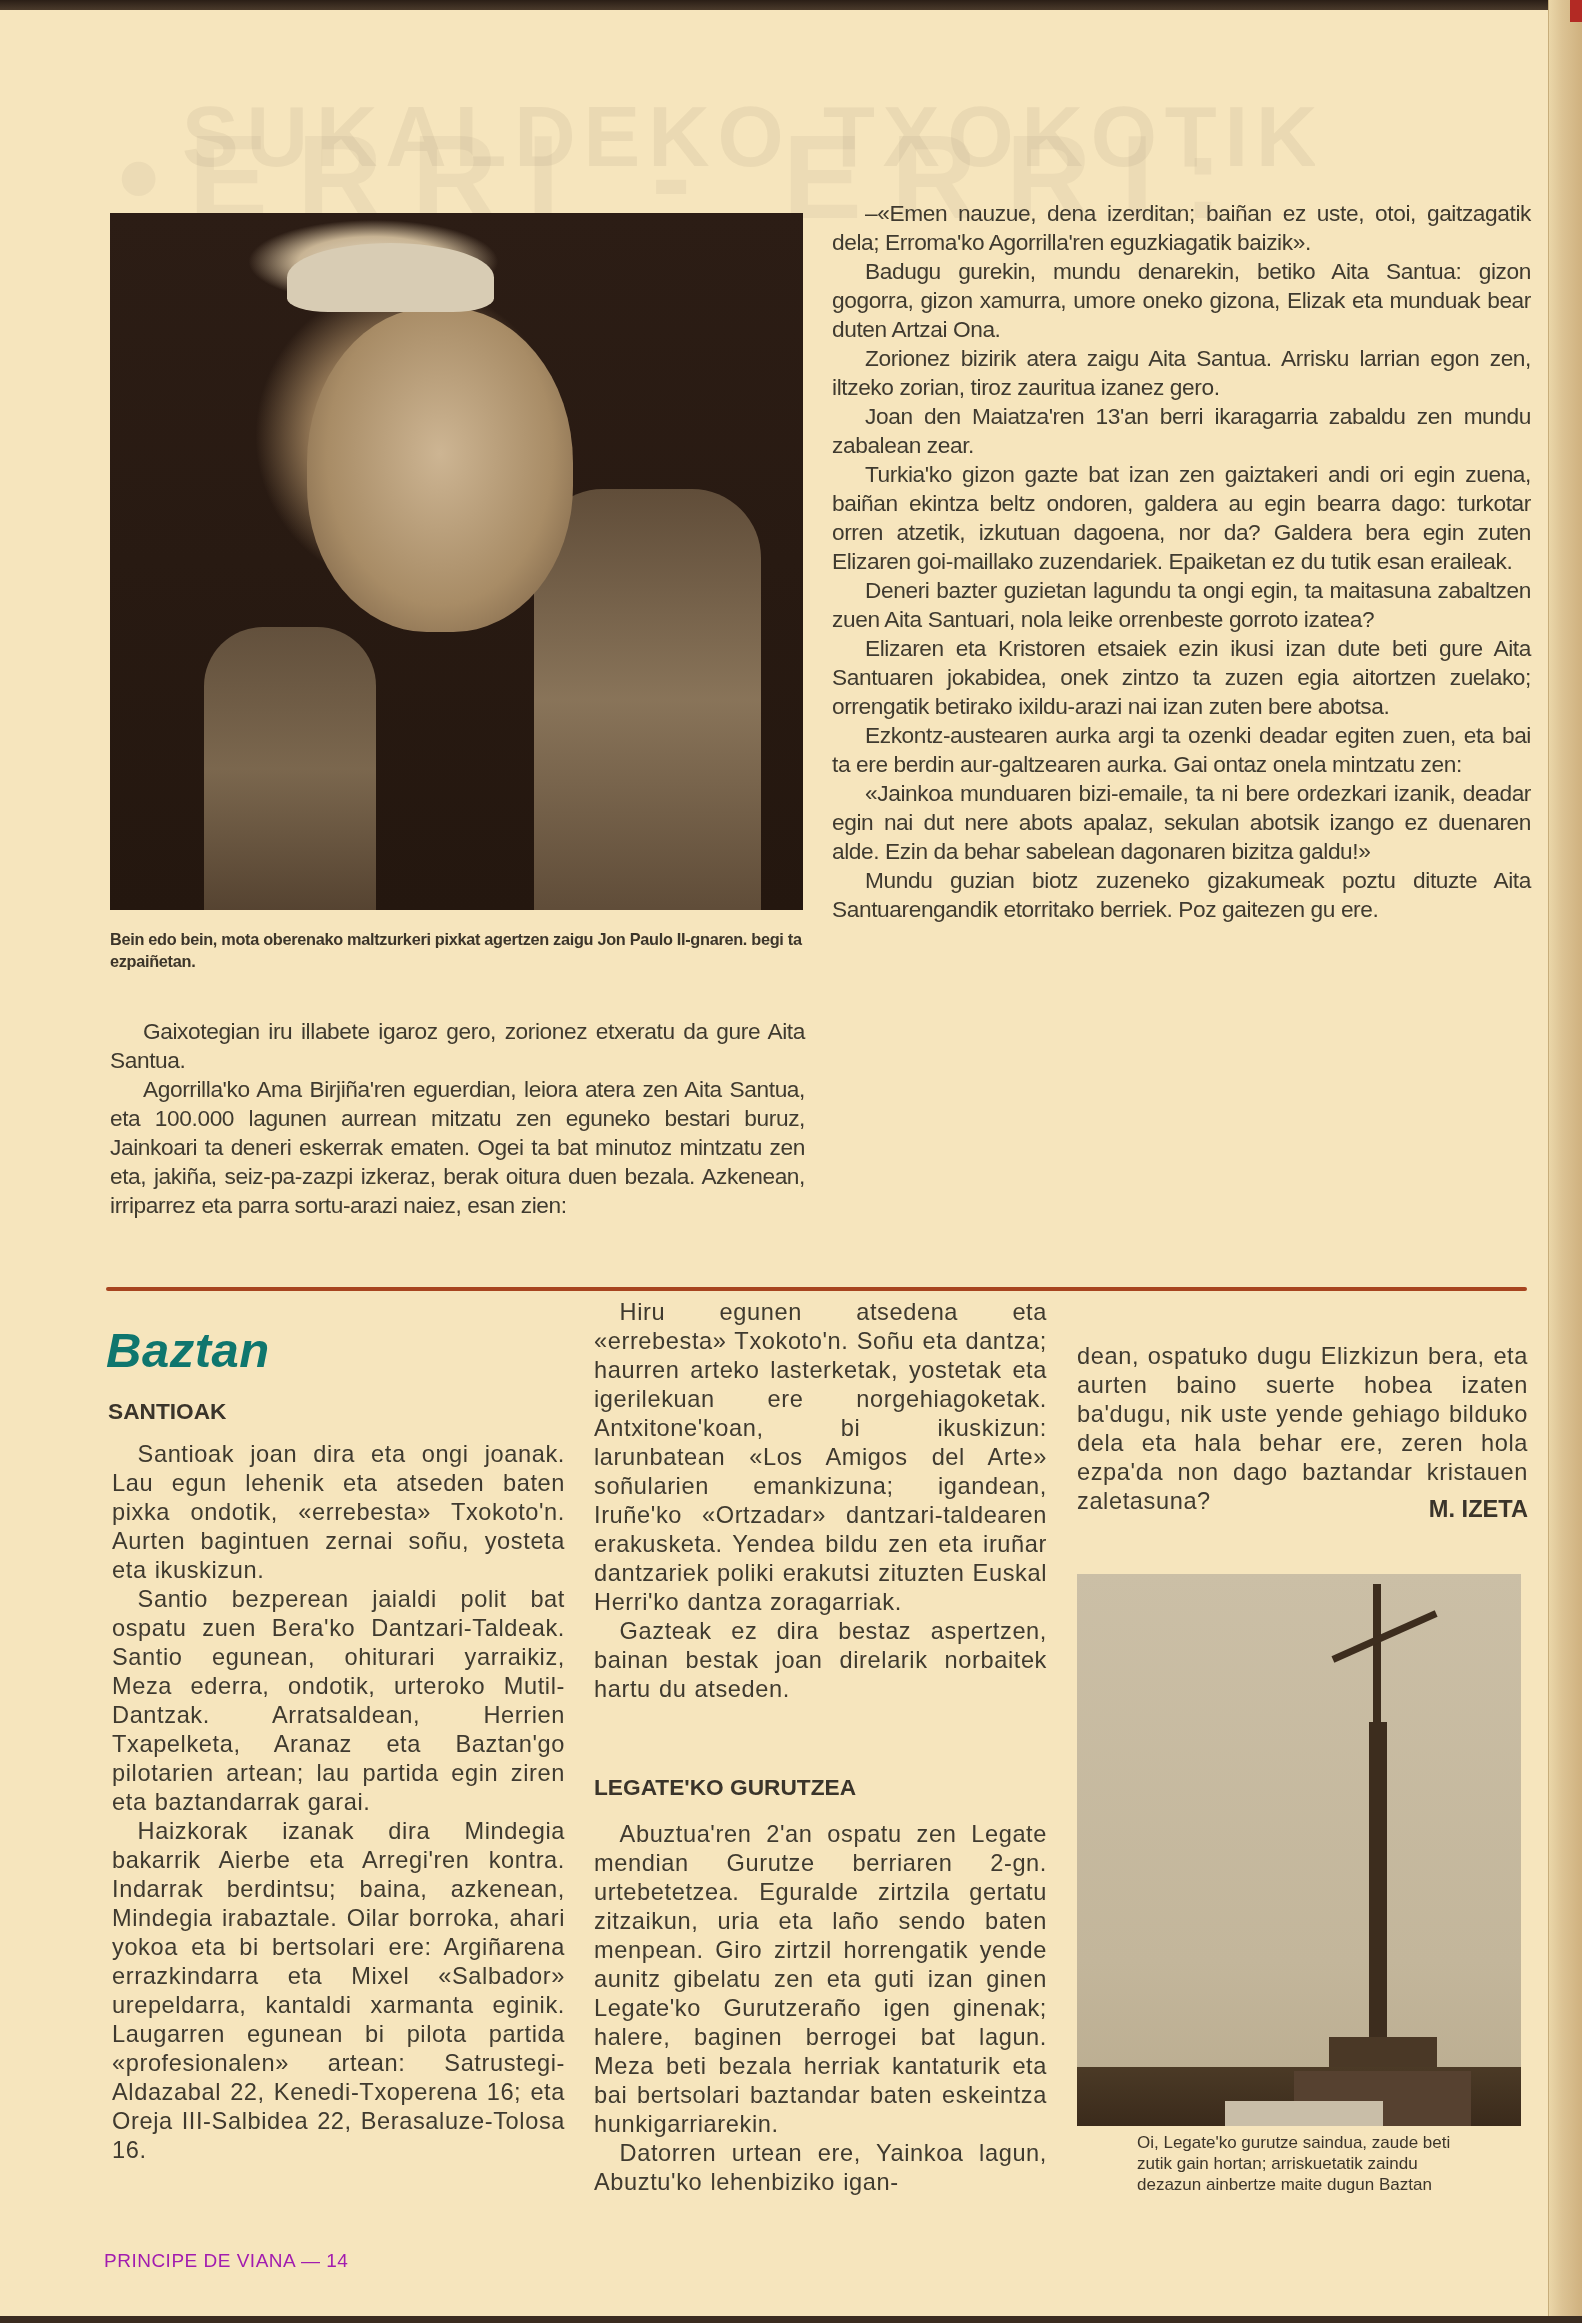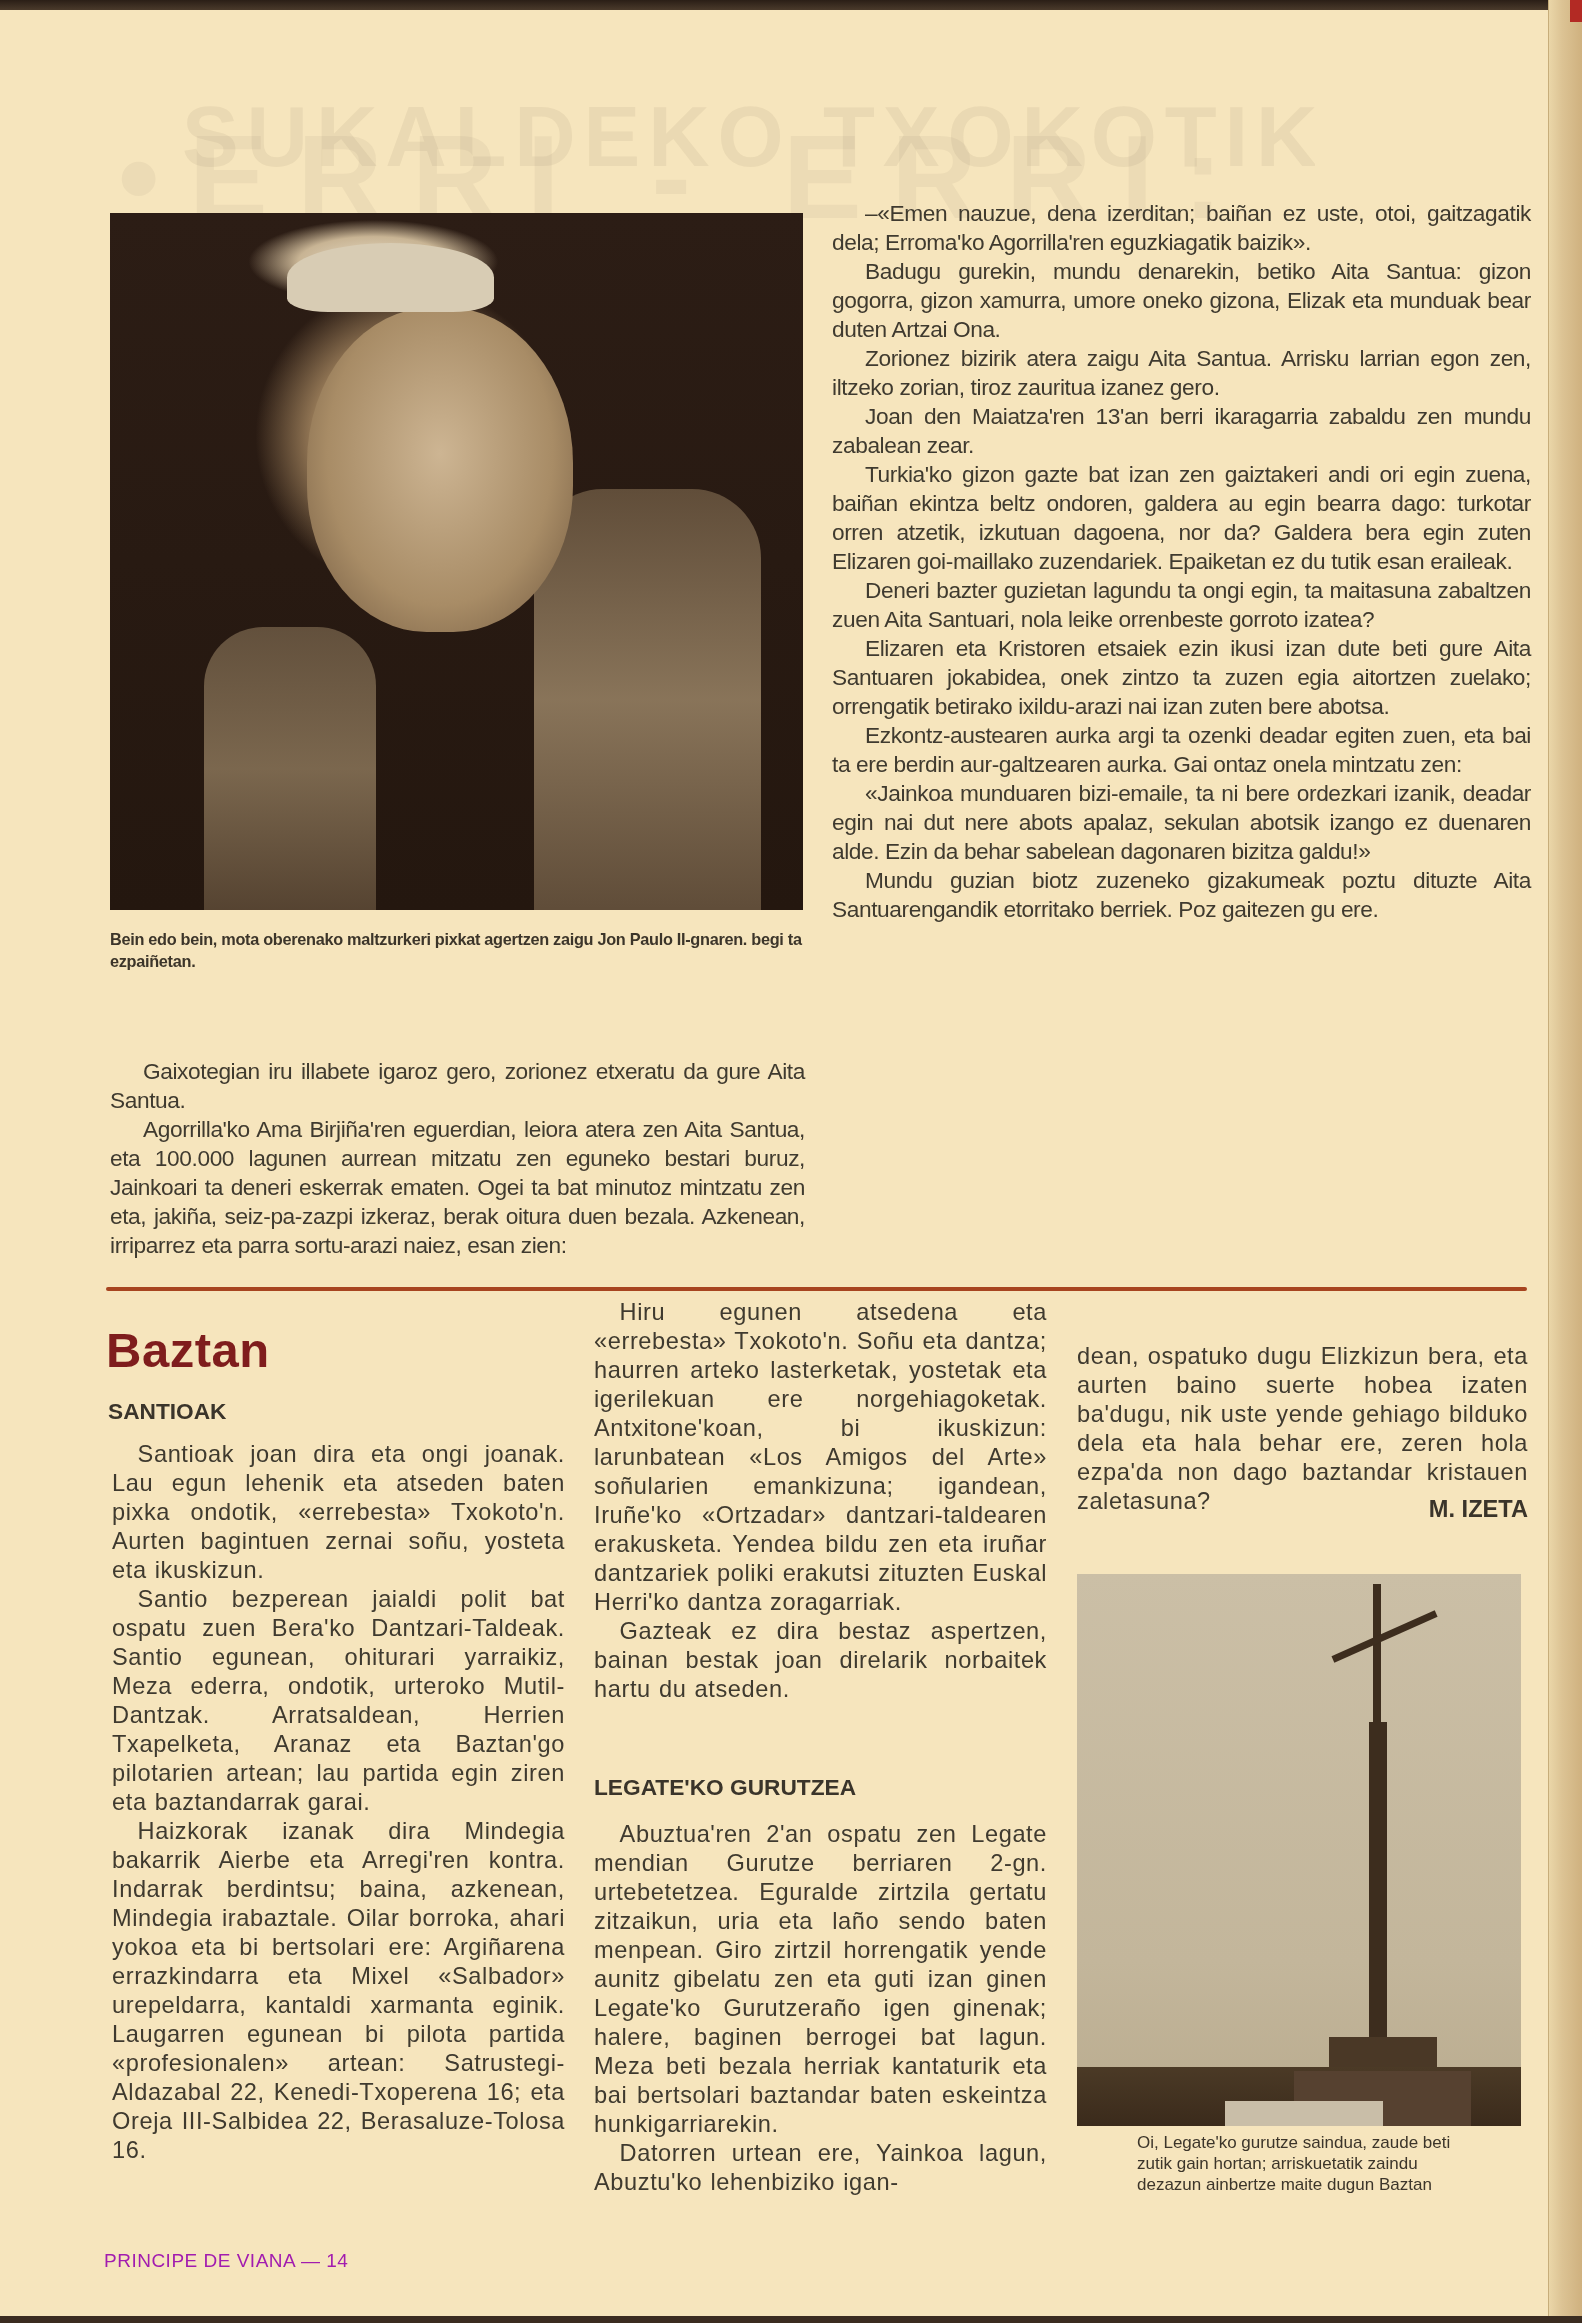--- a/index.html
+++ b/index.html
@@ -88,32 +88,32 @@
     position: absolute; left: 148px; top: 527px; width: 158px; height: 24.6px; background: #c9bea8;
   }
 
   
   .col {
     position: absolute; text-align: justify;
     font-family: "Liberation Sans Narrow", "Liberation Sans", sans-serif;
   }
   .col p { margin: 0; text-indent: 33px; }
   .col-top-right { left: 832px; top: 199px; width: 699px; font-size: 22.7px; line-height: 29px; letter-spacing: -0.4px; }
-  .col-top-left  { left: 110px; top: 1017px; width: 695px; font-size: 22.7px; line-height: 29px; letter-spacing: -0.4px; margin-top: 40px; }
+  .col-top-left  { left: 110px; top: 1017px; width: 695px; font-size: 22.7px; line-height: 29px; letter-spacing: -0.4px; }
   .caption-pope {
     position: absolute; left: 110px; top: 929px; width: 695px;
     font-size: 16.3px; line-height: 21.7px; font-weight: bold; color: #3c352a; letter-spacing: -0.3px;
   }
   .divider {
     position: absolute; left: 106px; top: 1287px; width: 1421px; height: 3.9px;
     background: #a7441f; border-radius: 2px;
   }
   .title-baztan {
     position: absolute; left: 106px; top: 1326px; font-size: 49px; font-weight: bold;
-    color: #7f1d1d; letter-spacing: 0.5px; line-height: 1;
+    color: #0f766e; letter-spacing: 0.5px; line-height: 1; font-style: italic;
   }
   .sub-santioak {
     position: absolute; left: 108px; top: 1398px; font-size: 22.7px; font-weight: bold; color: #3a342a;
   }
   .wide { letter-spacing: 0.6px; word-spacing: 1px; }
   .col-b1 { left: 106px; top: 1440px; width: 453px; font-size: 23.6px; line-height: 29px; margin-left: 6px; }
   .col-b2 { left: 594px; top: 1298px; width: 453px; font-size: 23.6px; line-height: 29px; }
   .col-b2b { left: 594px; top: 1779px; width: 453px; font-size: 23.6px; line-height: 29px; }
   .col-b3 { left: 1077px; top: 1298px; width: 451px; font-size: 23.6px; line-height: 29px; }
   .col-b1 p, .col-b2 p, .col-b2b p, .col-b3 p { text-indent: 25.6px; }

